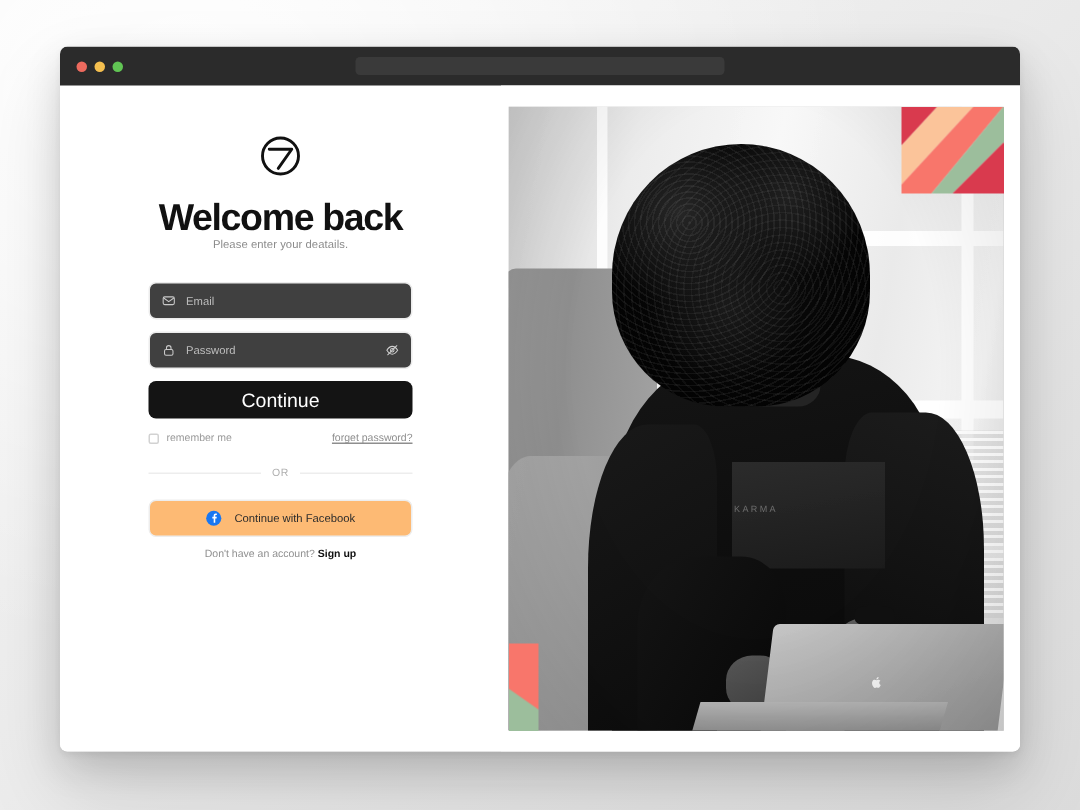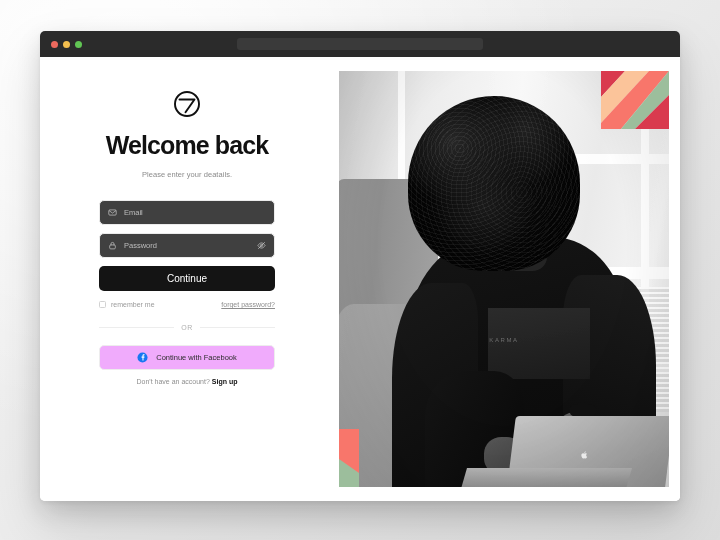--- a/index.html
+++ b/index.html
@@ -52,39 +52,39 @@
     display:flex; flex-direction:column; align-items:center;
   }
 
   .logo { width:30px; height:30px; margin-bottom:14px; }
 
   .heading {
     font-size:25px; font-weight:bold; color:#111;
     letter-spacing:-0.9px; line-height:1;
   }
   .subheading {
-    font-size:7.5px; color:#8b8b8b; margin-top:12px;
+    font-size:7.5px; color:#8b8b8b; 
     letter-spacing:0.05px;
   }
 
   .fields { width:176px; margin-top:21px; }
 
   .field {
     height:25px; border:1px solid #ececec; border-radius:5px;
     display:flex; align-items:center; padding:0 8px;
     margin-bottom:8px; background:#404040;
   }
   .field .ph {
     font-size:7.5px; color:#bdbdbd; margin-left:7px; flex:1;
   }
   .ico { display:flex; align-items:center; flex-shrink:0; }
 
   .cta {
     height:25px; border-radius:5px; background:#141414;
-    color:#fff; font-size:10px;
+    color:#fff; font-size:13px;
     display:flex; align-items:center; justify-content:center;
     margin-top:3px; cursor:pointer; border:none; width:100%;
     font-family:"Liberation Sans", sans-serif;
   }
 
   .optrow {
     display:flex; align-items:center; justify-content:space-between;
     margin-top:10px;
   }
   .remember { display:flex; align-items:center; gap:5px; }
@@ -101,21 +101,21 @@
   .divider {
     display:flex; align-items:center; gap:7px;
     margin-top:16px; margin-bottom:14px;
   }
   .divider .ln { flex:1; height:1px; background:#ededed; }
   .divider .or { font-size:7px; color:#b0b0b0; letter-spacing:0.4px; }
 
   .social {
     height:25px; border:1px solid #ededed; border-radius:5px;
     display:flex; align-items:center; justify-content:center;
-    gap:8px; margin-bottom:8px; background:#f0abfc; cursor:pointer;
+    gap:8px; margin-bottom:8px; background:#fdba74; cursor:pointer;
   }
   .social span { font-size:7.5px; color:#2c2c2c; }
 
   .signup {
     margin-top:8px; font-size:7px; color:#8f8f8f; text-align:center;
   }
   .signup b { color:#111; font-weight:bold; }
 
   
   .photopane {

